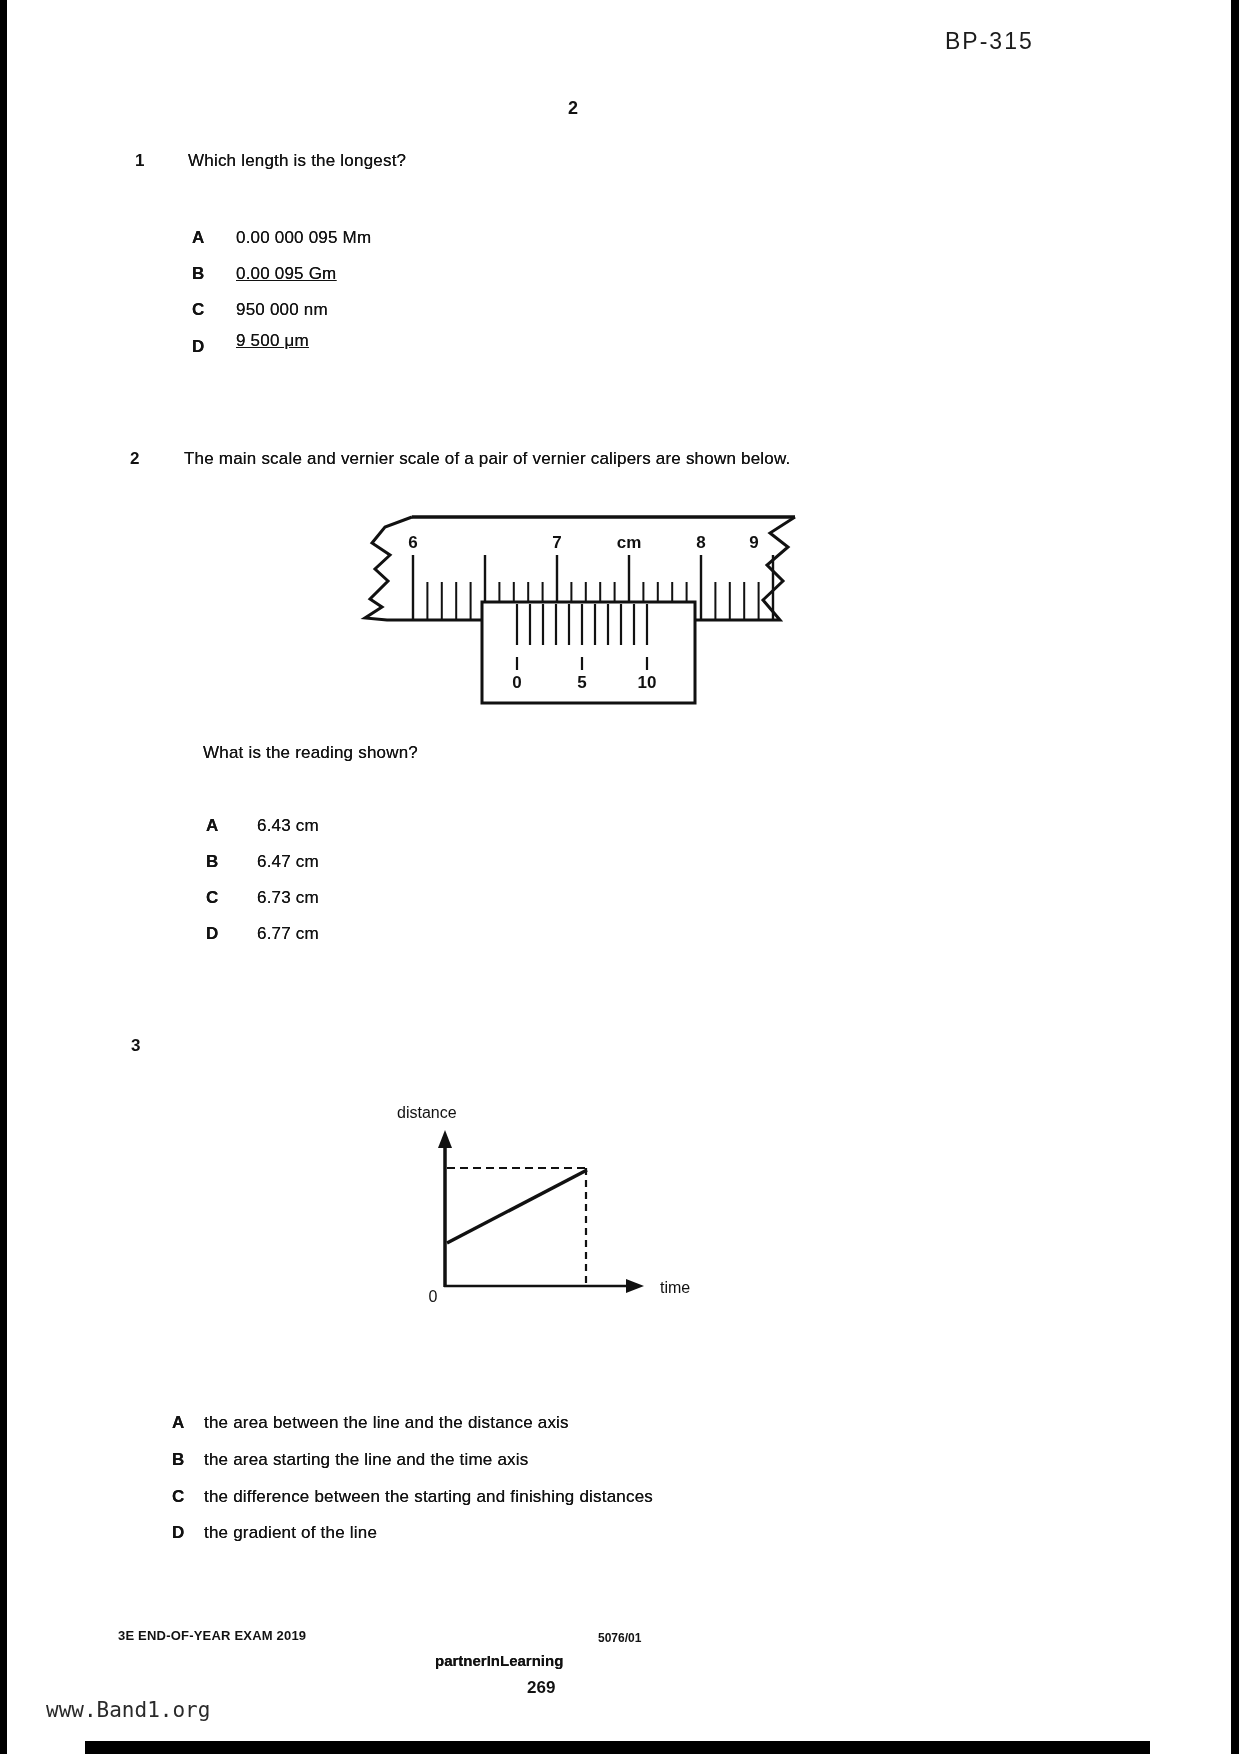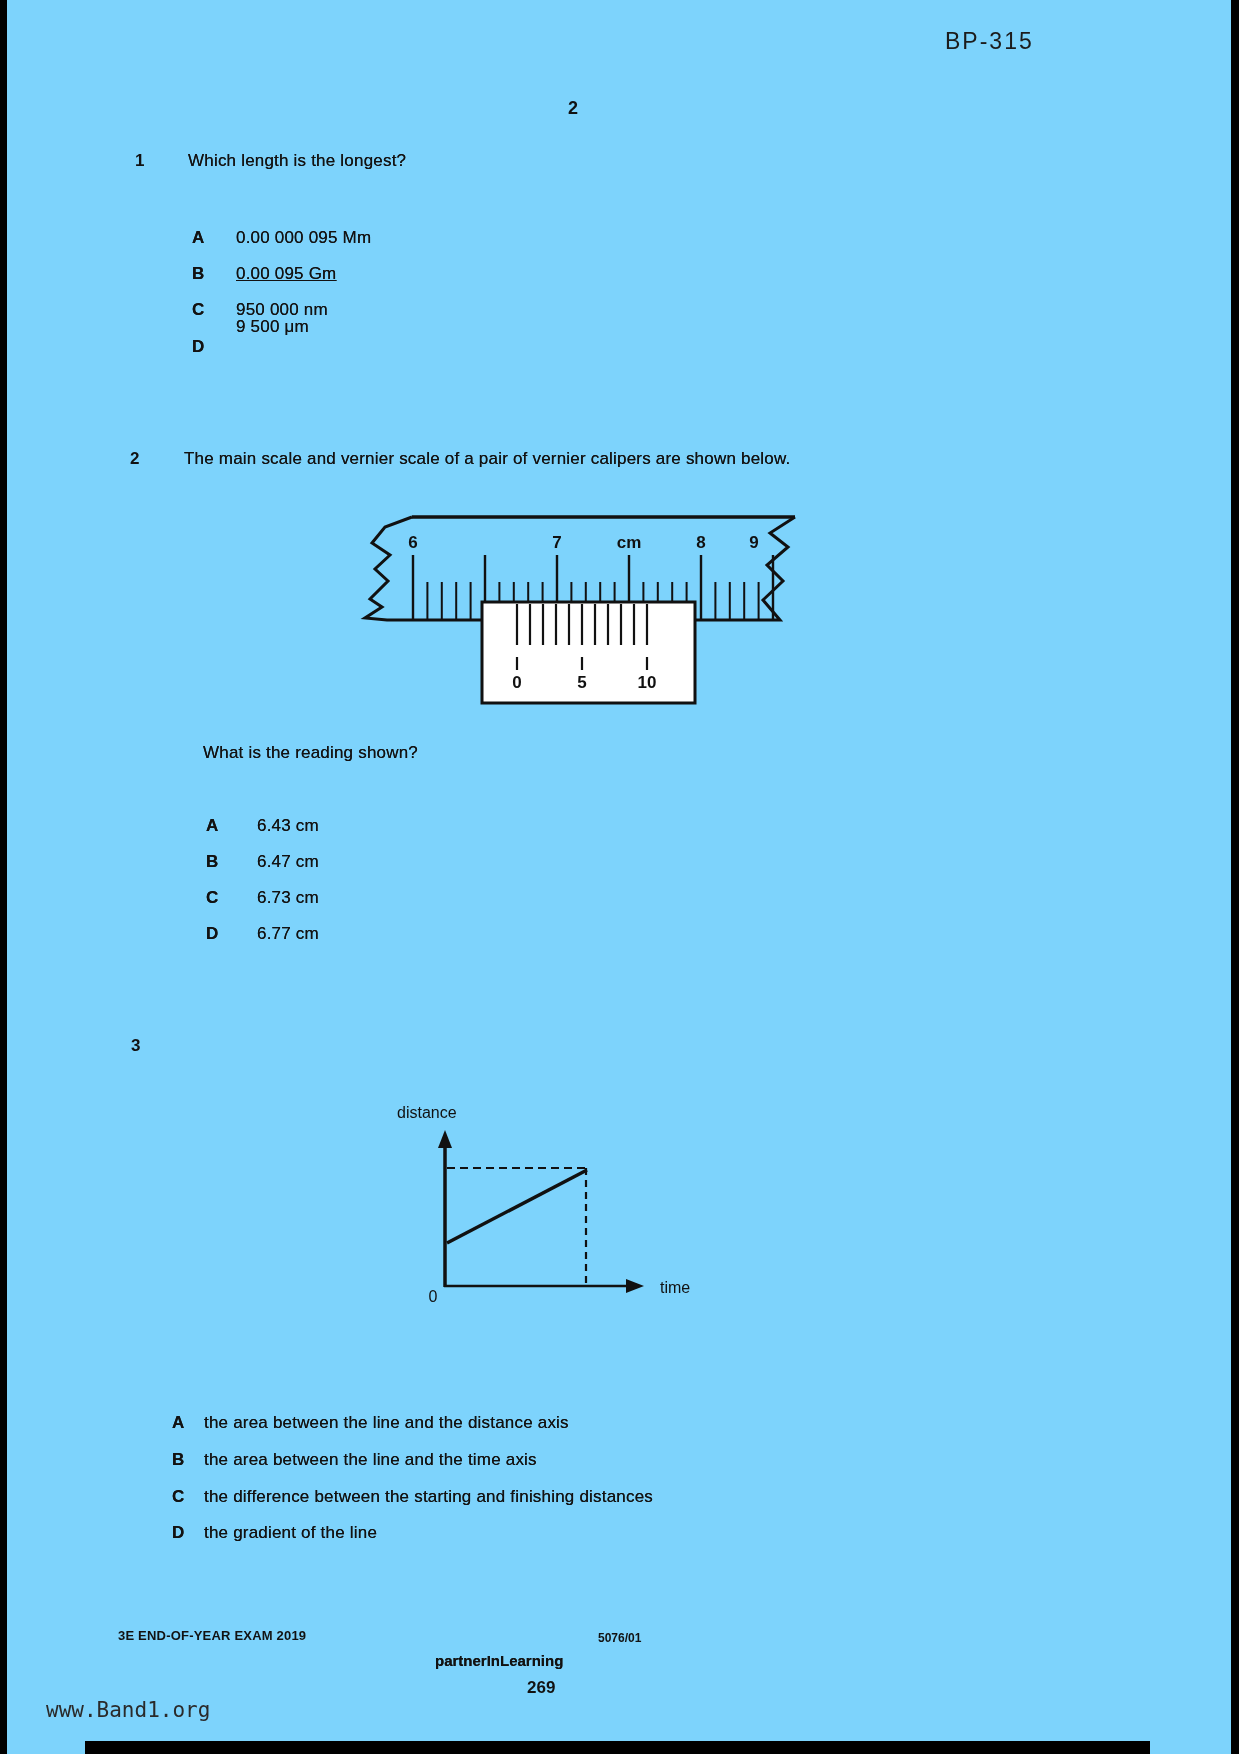--- a/index.html
+++ b/index.html
@@ -1,19 +1,19 @@
 <!DOCTYPE html>
 <html><head>
 <meta charset="utf-8">
 <style>
   html,body{margin:0;padding:0;background:#e8e8e8;}
   .page{
     position:relative;
     width:1239px;height:1754px;
-    background:#7dd3fc;
+    background:#ffffff;
     font-family:"Liberation Sans", sans-serif;
     color:#121212;
     overflow:hidden;
   }
   .abs{position:absolute;white-space:nowrap;}
   .qnum{font-weight:bold;font-size:17px;}
   .qtext{font-size:17px;letter-spacing:.2px;text-shadow:0 0 .4px #222;}
   .optletter{font-weight:bold;font-size:17px;text-shadow:0 0 .4px #222;}
   .optvalue{font-size:17px;letter-spacing:.2px;text-shadow:0 0 .4px #222;}
   .doccode{font-size:23px;letter-spacing:2px;color:#1c1c1c;}
@@ -41,21 +41,21 @@
   <div class="abs qnum" style="left:135px;top:151px;">1</div>
   <div class="abs qtext" style="left:188px;top:151px;">Which length is the longest?</div>
 
   <div class="abs optletter" style="left:192px;top:228px;">A</div>
   <div class="abs optvalue" style="left:236px;top:228px;">0.00 000 095 Mm</div>
   <div class="abs optletter" style="left:192px;top:264px;">B</div>
   <div class="abs optvalue" style="left:236px;top:264px;text-decoration:underline;">0.00 095 Gm</div>
   <div class="abs optletter" style="left:192px;top:300px;">C</div>
   <div class="abs optvalue" style="left:236px;top:300px;">950 000 nm</div>
   <div class="abs optletter" style="left:192px;top:337px;">D</div>
-  <div class="abs optvalue" style="left:236px;top:317px;">9 500 μm</div>
+  <div class="abs optvalue" style="left:236px;top:331px;text-decoration:underline;">9 500 μm</div>
 
   <div class="abs qnum" style="left:130px;top:449px;">2</div>
   <div class="abs qtext" style="left:184px;top:449px;">The main scale and vernier scale of a pair of vernier calipers are shown below.</div>
 
   <svg class="abs" style="left:330px;top:505px;" width="480" height="210" viewBox="0 0 480 210">
 
     <path d="M82 12 L465 12" stroke="#111" stroke-width="3.5" fill="none"></path>
 
     <path d="M82 12 L55 22 L42 38 L60 50 L45 64 L58 76 L40 94 L52 102 L35 113 L57 115 L152 115" stroke="#111" stroke-width="3" fill="none"></path>
 
@@ -114,21 +114,21 @@
     <line x1="117" y1="88" x2="257" y2="88" stroke="#111" stroke-width="2.2" stroke-dasharray="8 5"></line>
     <line x1="256" y1="88" x2="256" y2="205" stroke="#111" stroke-width="2.2" stroke-dasharray="7 5"></line>
 
     <line x1="117" y1="163" x2="257" y2="90" stroke="#111" stroke-width="3.5"></line>
   </svg>
 
 
   <div class="abs optletter" style="left:172px;top:1413px;">A</div>
   <div class="abs optvalue" style="left:204px;top:1413px;">the area between the line and the distance axis</div>
   <div class="abs optletter" style="left:172px;top:1450px;">B</div>
-  <div class="abs optvalue" style="left:204px;top:1450px;">the area between the line and the time axis</div>
+  <div class="abs optvalue" style="left:204px;top:1450px;">the area starting the line and the time axis</div>
   <div class="abs optletter" style="left:172px;top:1487px;">C</div>
   <div class="abs optvalue" style="left:204px;top:1487px;">the difference between the starting and finishing distances</div>
   <div class="abs optletter" style="left:172px;top:1523px;">D</div>
   <div class="abs optvalue" style="left:204px;top:1523px;">the gradient of the line</div>
 
   <div class="abs footer-exam" style="left:118px;top:1628px;">3E END-OF-YEAR EXAM 2019</div>
   <div class="abs footer-code" style="left:598px;top:1631px;">5076/01</div>
   <div class="abs footer-partner" style="left:435px;top:1652px;">partnerInLearning</div>
   <div class="abs footer-315" style="left:527px;top:1678px;">269</div>
   <div class="abs footer-site" style="left:46px;top:1686px;">www.Band1.org</div>

